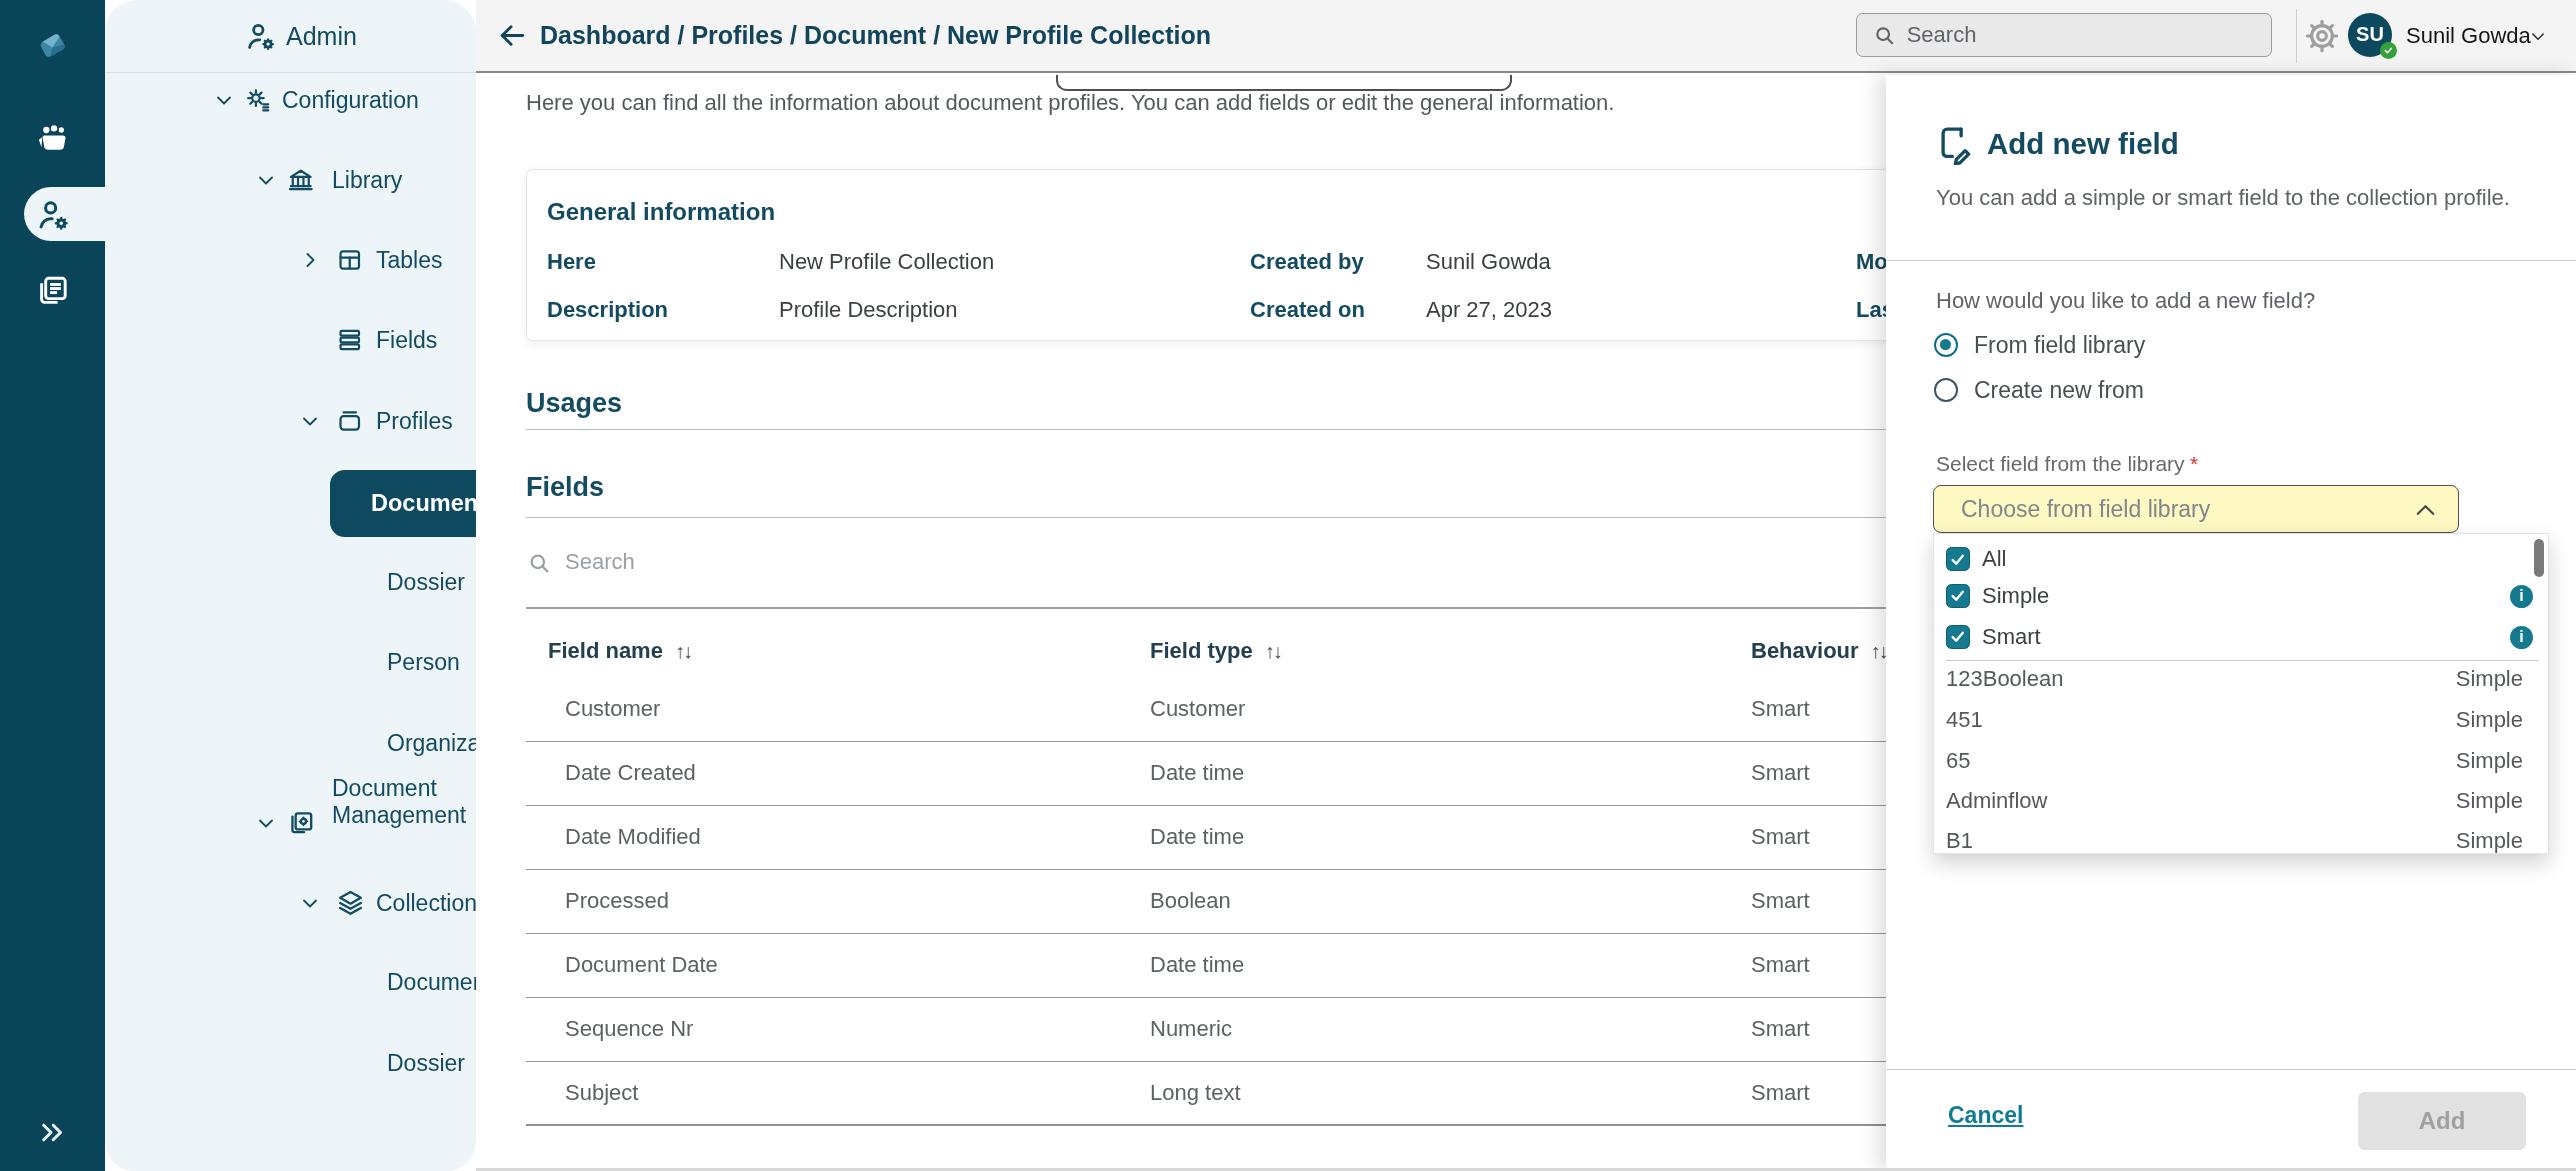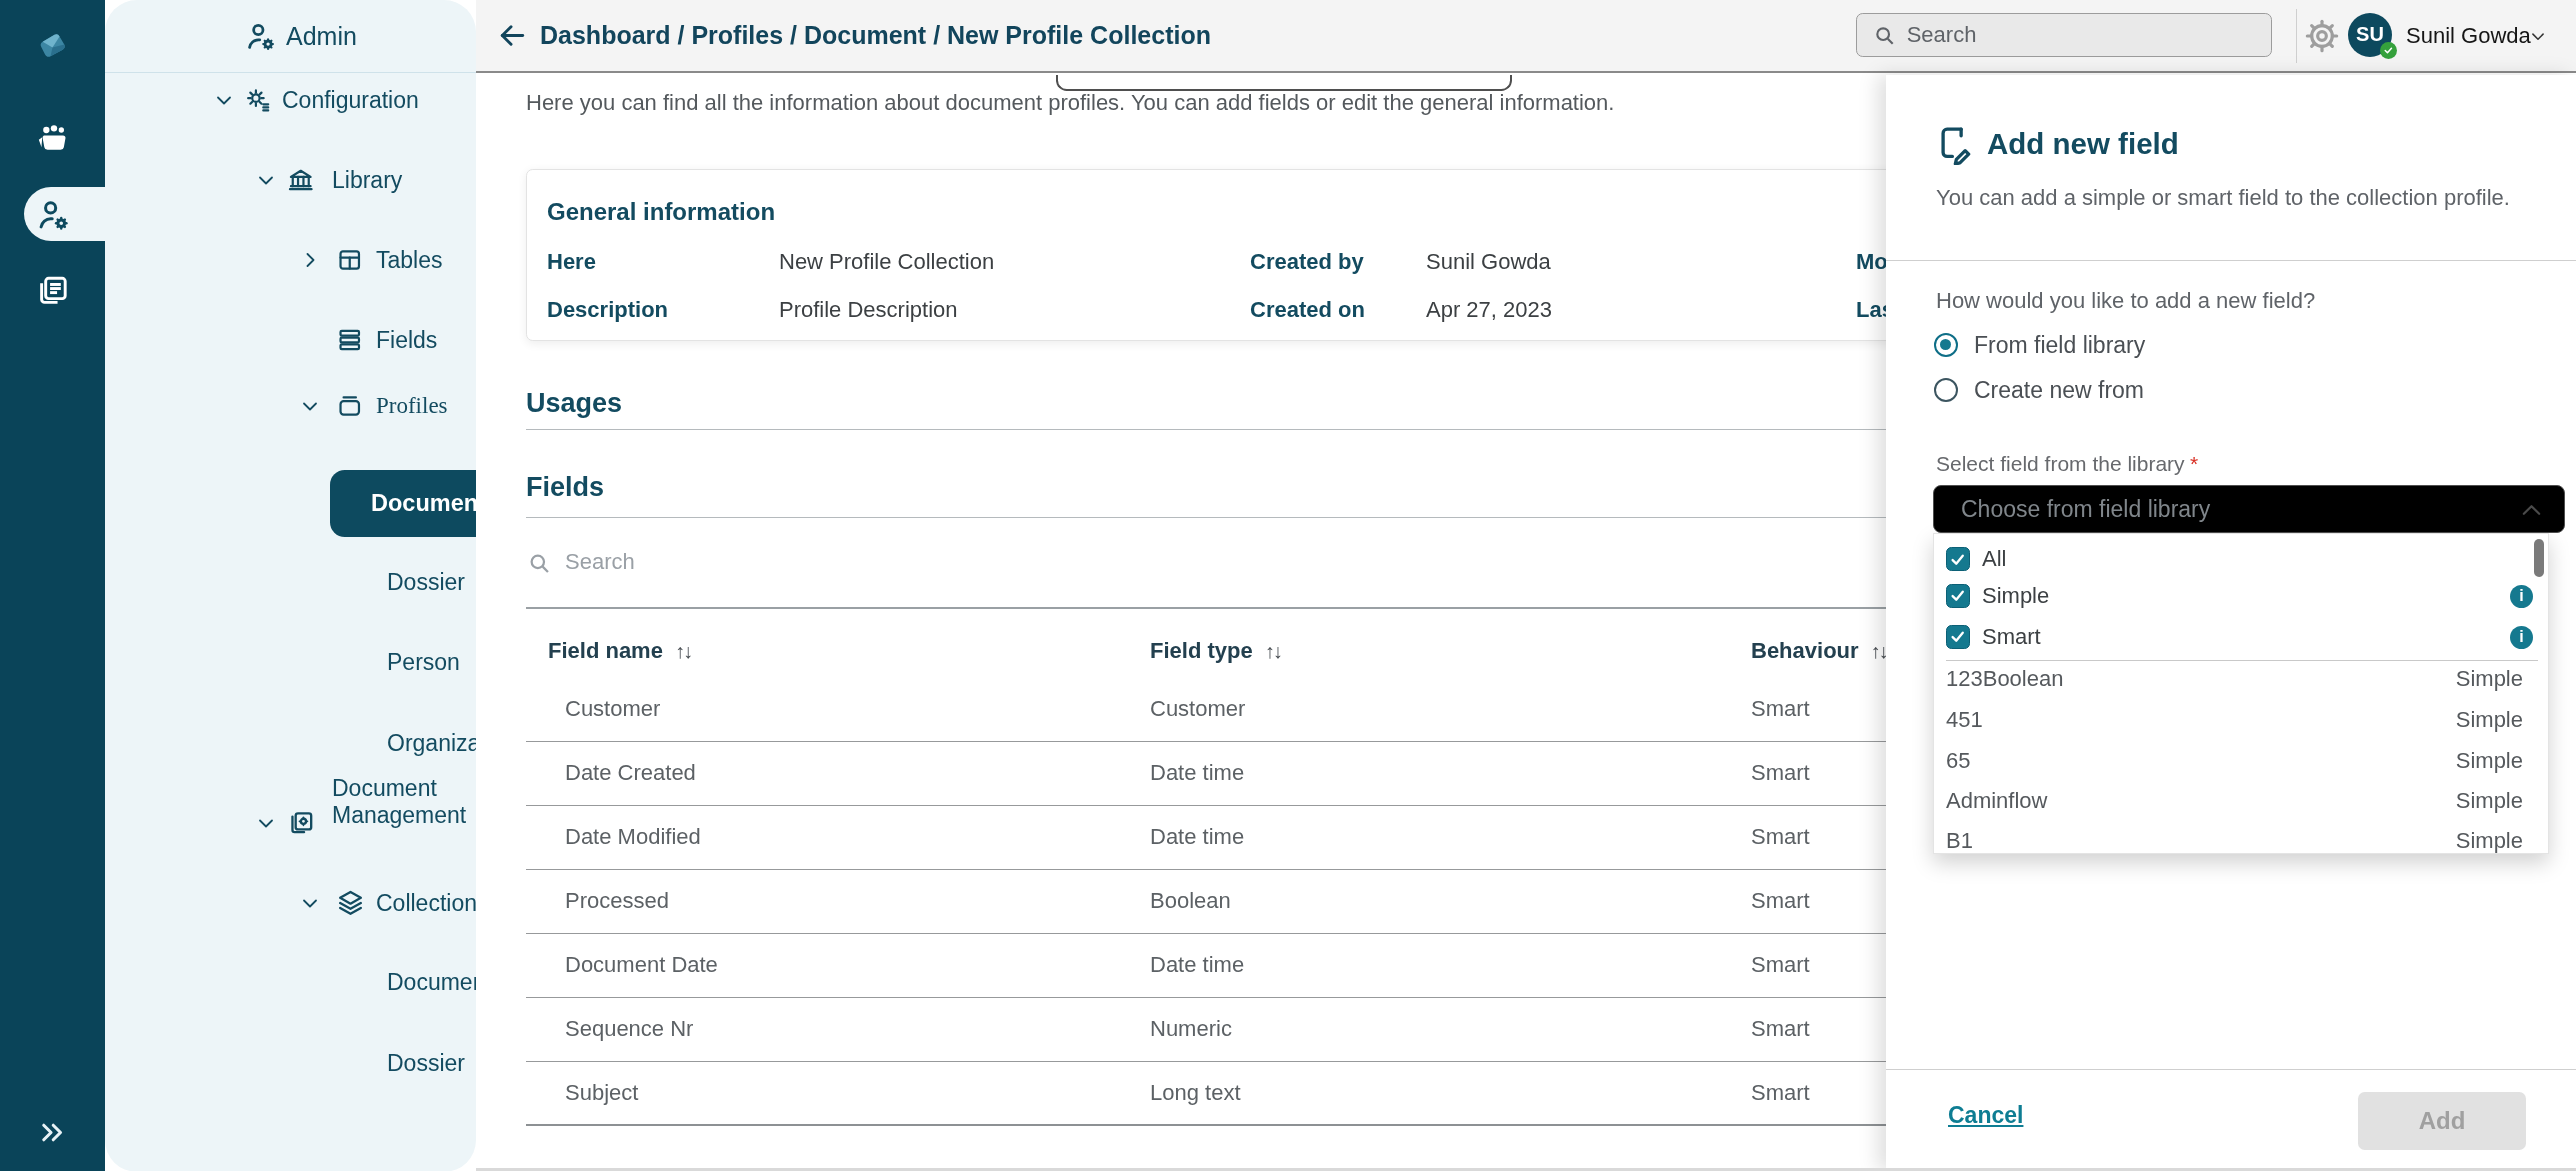--- a/index.html
+++ b/index.html
@@ -80,21 +80,21 @@
   #panel-sub{position:absolute;left:50px;top:110px;font-size:22px;color:#5f6368;}
   .p-line{position:absolute;left:0;width:690px;height:1.3px;background:#cfcfcf;}
   #p-question{position:absolute;left:50px;top:213px;font-size:22px;color:#5f6368;}
   .radio-row{position:absolute;left:48px;height:32px;display:flex;align-items:center;gap:16px;}
   .radio-outer{width:24px;height:24px;border-radius:50%;border:2.3px solid #0e6e87;position:relative;background:#fff;}
   .radio-outer.off{border-color:#3c5560;}
   .radio-dot{position:absolute;left:4px;top:4px;width:11.4px;height:11.4px;border-radius:50%;background:#15798f;}
   .radio-lbl{font-size:23px;color:#4a4f54;}
   #sel-label{position:absolute;left:50px;top:377px;font-size:21px;color:#67696d;}
   #sel-label .star{color:#d93025;margin-left:5.4px;}
-  #sel-box{position:absolute;left:47px;top:410px;width:632px;height:48px;border:1.7px solid #4f4f4f;border-radius:8px;background:#000000;}
+  #sel-box{position:absolute;left:47px;top:410px;width:526px;height:48px;border:1.7px solid #4f4f4f;border-radius:8px;background:#fef9c3;}
   #sel-box .ph{position:absolute;left:27px;top:0;line-height:46px;font-size:23px;color:#80868b;}
   #sel-box .up{position:absolute;right:21.5px;top:16px;}
   #dropdown{position:absolute;left:47px;top:458px;width:616px;height:321px;background:#fff;border:0.7px solid #e4e4e4;
             box-shadow:0 9.4px 20px rgba(0,0,0,.18);overflow:hidden;}
   .dd-filter{position:absolute;left:0;width:616px;height:36px;}
   .dd-filter .cb{position:absolute;left:12px;top:6px;width:24px;height:24px;border-radius:5.4px;background:var(--teal);
                  border:1.3px solid #0c6076;display:flex;align-items:center;justify-content:center;}
   .dd-filter .cb-lbl{position:absolute;left:48px;top:0;line-height:36px;font-size:22px;color:#3c4043;}
   .info{position:absolute;left:576px;top:6.7px;width:23px;height:23px;border-radius:50%;background:var(--teal);
         color:#fff;font-size:16px;font-weight:bold;display:flex;align-items:center;justify-content:center;font-style:normal;}
@@ -239,21 +239,21 @@
       <svg class="ticon" style="left:230px;" width="29.5" height="29.5" viewBox="0 0 24 24">
         <g class="stroke">
             <rect x="4.5" y="4.5" width="15" height="4" rx="1"></rect>
             <rect x="4.5" y="10" width="15" height="4" rx="1"></rect>
             <rect x="4.5" y="15.5" width="15" height="4" rx="1"></rect>
           </g>
       </svg>
       <span class="tlabel" style="left:271px;">Fields</span>
     </div>
 
-    <div class="trow" style="top:390px;font-family:Liberation Serif, serif;">
+    <div class="trow" style="top:405px;">
       <svg class="chev" style="left:193px;" width="24" height="24" viewBox="0 0 24 24">
           <polyline class="stroke" stroke-width="2.2" points="6,9.5 12,15.5 18,9.5"></polyline>
         </svg>
       <svg class="ticon" style="left:230px;" width="29.5" height="29.5" viewBox="0 0 24 24">
         <g class="stroke">
             <path d="M7 5 h10"></path>
             <rect x="4.5" y="8" width="15" height="11" rx="2.5"></rect>
           </g>
       </svg>
       <span class="tlabel" style="left:271px;">Profiles</span>

